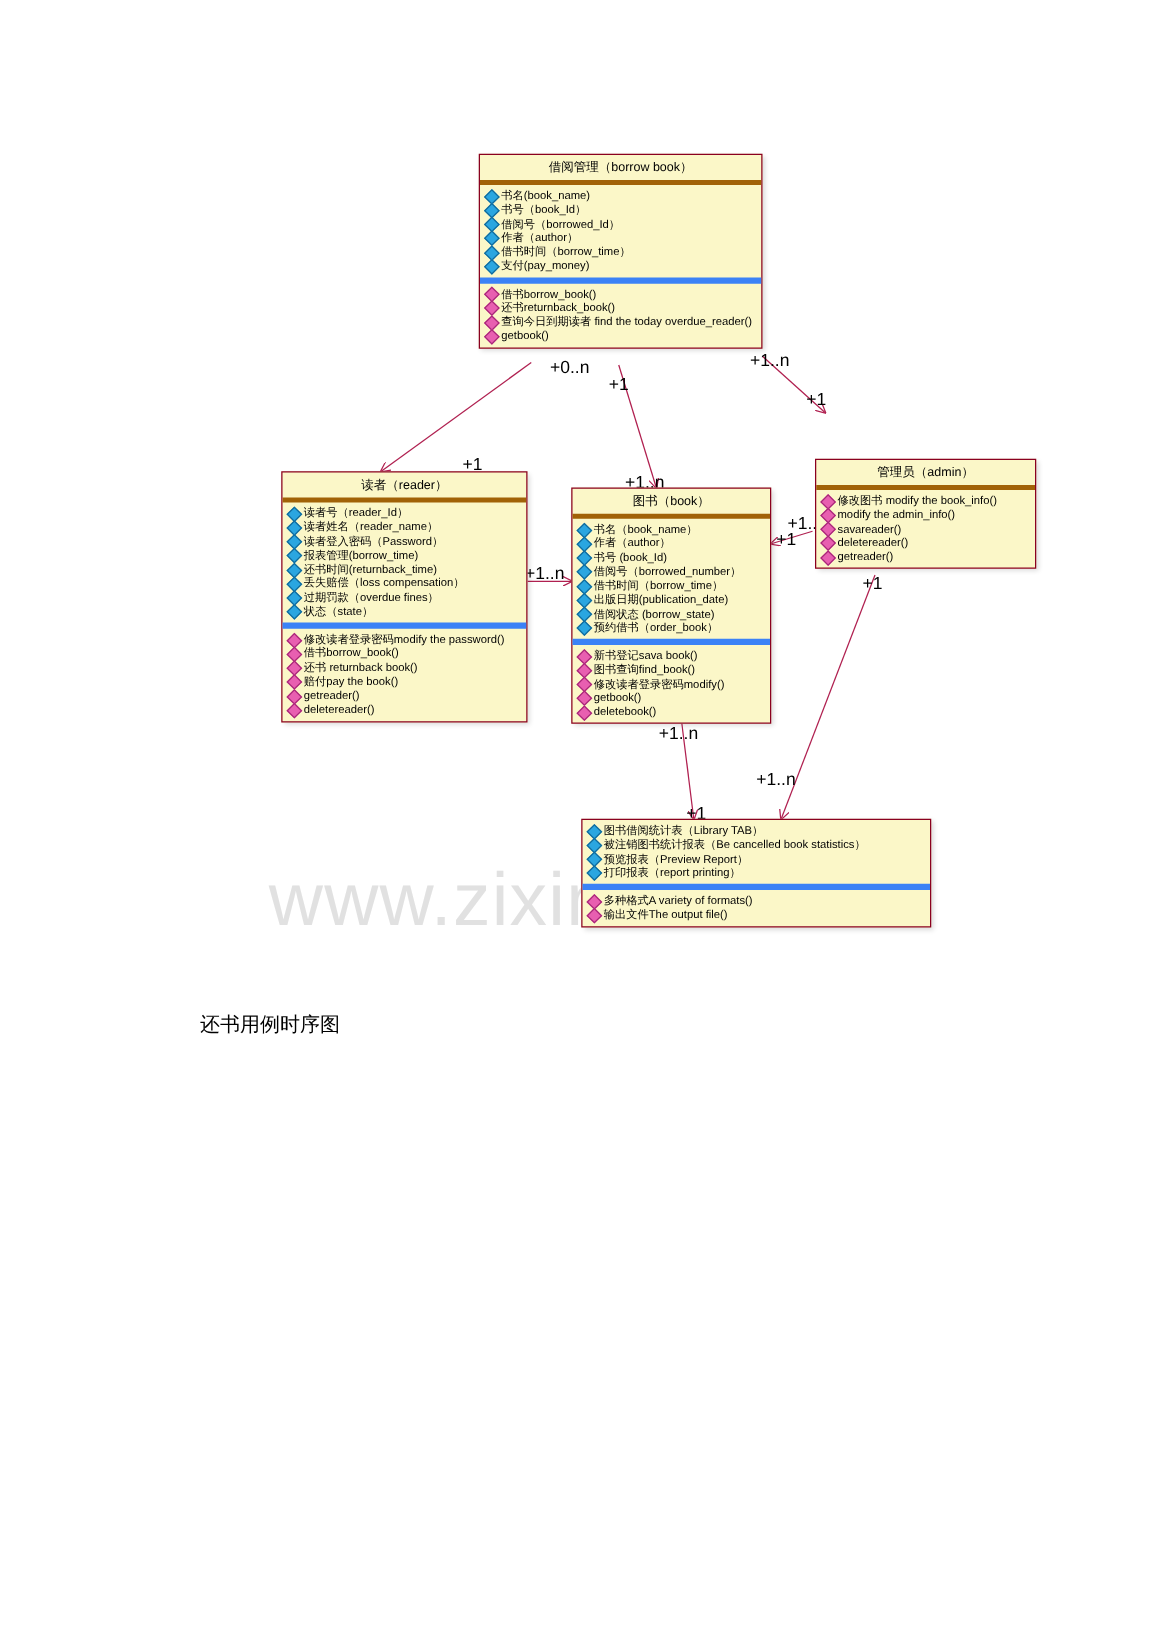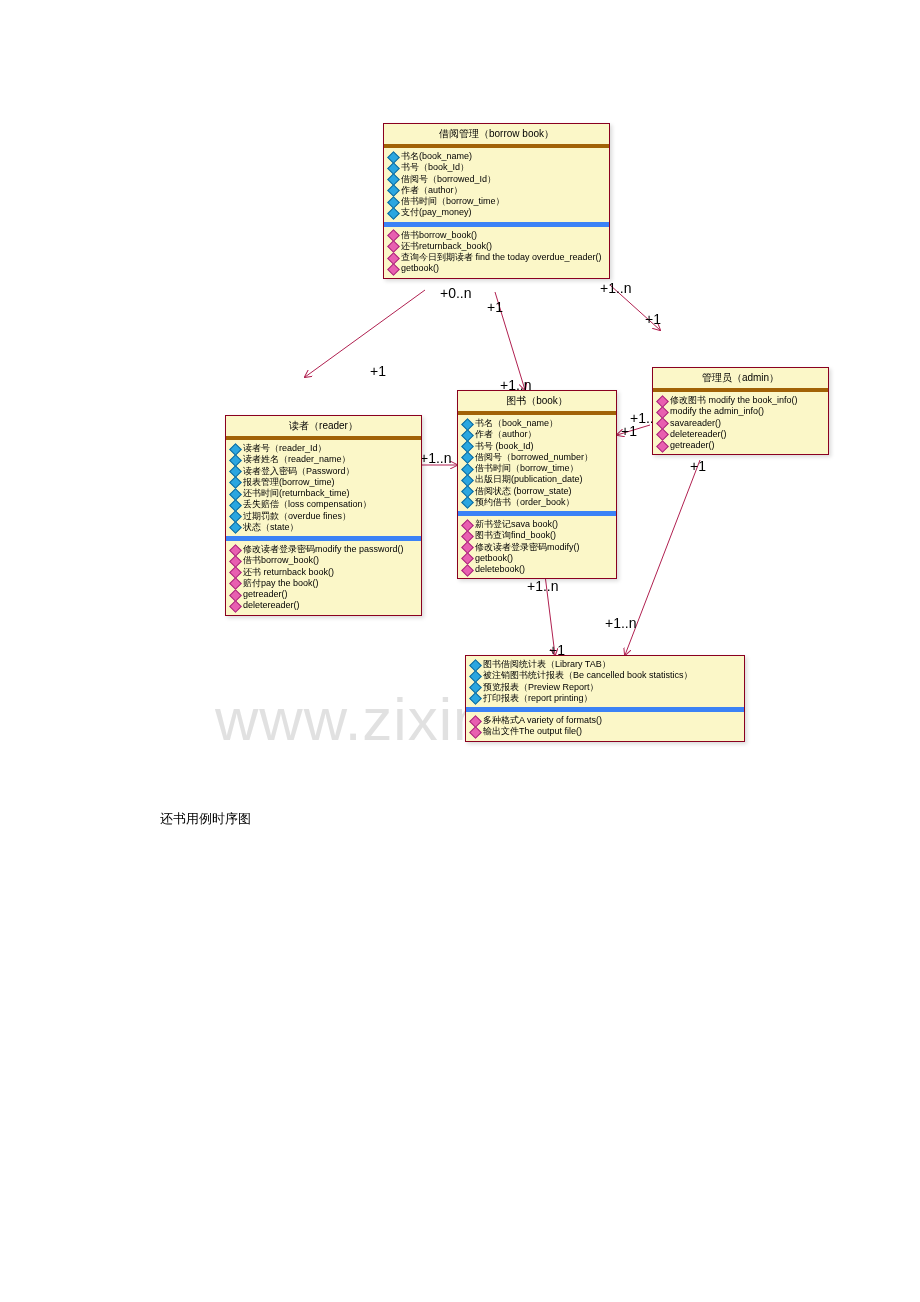--- a/index.html
+++ b/index.html
@@ -79,21 +79,21 @@
     font-family: Arial, sans-serif;
     color: rgba(200,200,200,0.55);
     letter-spacing: 1px;
     white-space: nowrap;
     pointer-events: none;
   }
   .caption {
     position: absolute;
     left: 160px;
     top: 810px;
-    font-size: 13px;
+    font-size: 16px;
     color: #000;
   }
   svg.lines {
     position: absolute;
     left: 0; top: 0;
     width: 740px; height: 660px;
     overflow: visible;
   }
   .mlabel {
     position: absolute;
@@ -188,21 +188,21 @@
           <span class="ico ico-op"></span>
           <span>查询今日到期读者 find the today overdue_reader()</span>
         </div>
       <div class="row">
           <span class="ico ico-op"></span>
           <span>getbook()</span>
         </div>
     </div>
   </div>
 
-  <div class="class-box" style="left:70px; top:262px; width:195px;margin-top:38px;">
+  <div class="class-box" style="left:70px; top:262px; width:195px;">
     <div class="class-title">读者（reader）</div>
     <div class="class-section attrs">
       <div class="row">
           <span class="ico ico-attr"></span>
           <span>读者号（reader_Id）</span>
         </div>
       <div class="row">
           <span class="ico ico-attr"></span>
           <span>读者姓名（reader_name）</span>
         </div>

